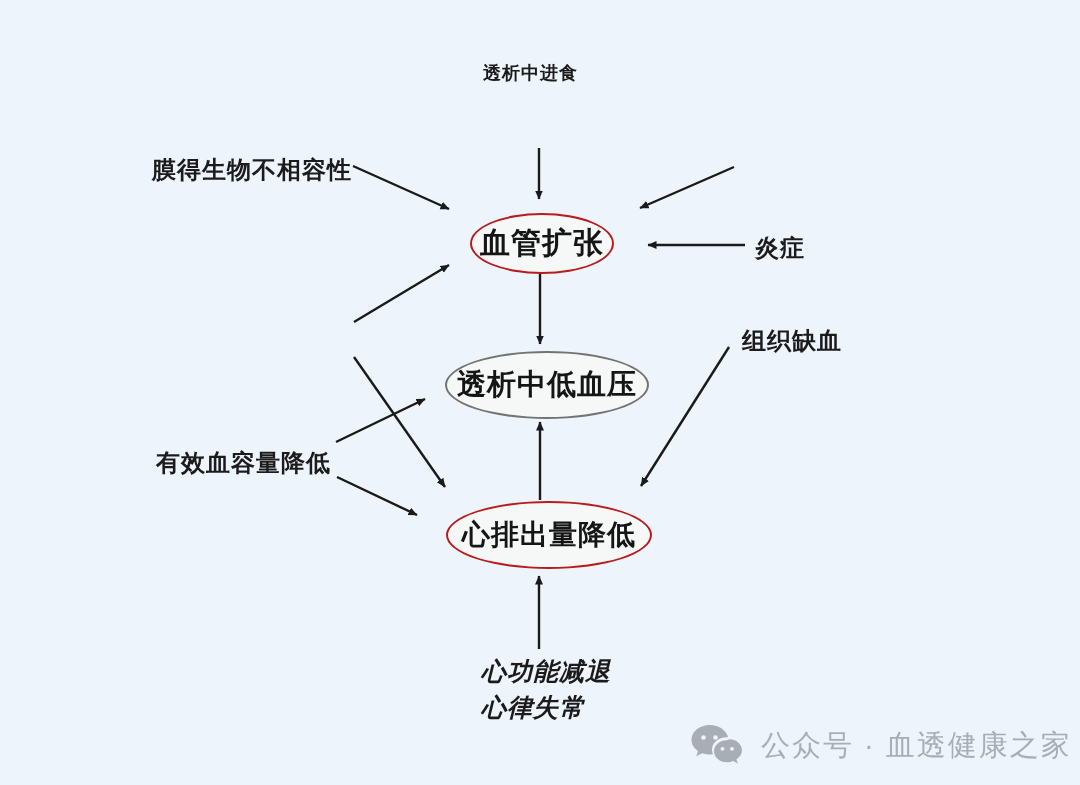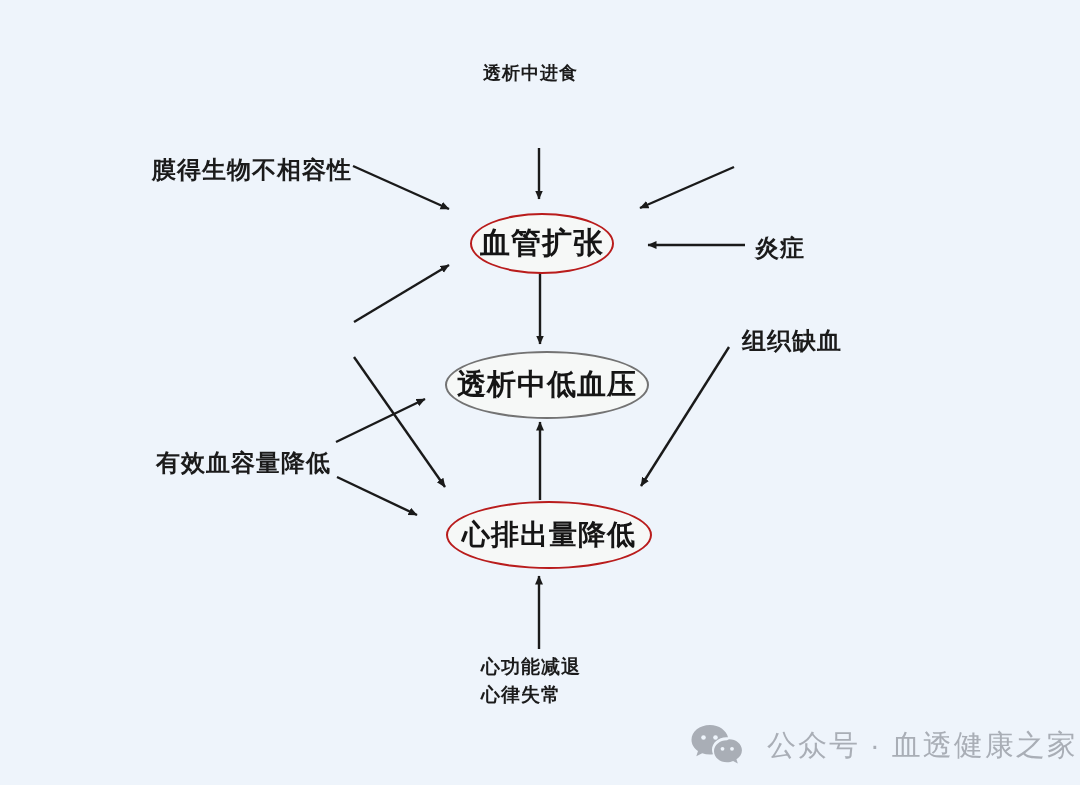--- a/index.html
+++ b/index.html
@@ -39,21 +39,21 @@
     letter-spacing: 1px;
   }
   .node-ellipse.orange { border: 2px solid #b91c1c; }
   .node-ellipse.red    { border: 2px solid #737373; }
   .watermark {
     position: absolute;
     left: 690px;
     top: 723px;
     display: flex;
     align-items: center;
-    gap: 25px;
+    gap: 19px;
     color: #a9aeb6;
     font-size: 29px;
     font-weight: 500;
     letter-spacing: 2px;
     white-space: nowrap;
   }
   .wm-icon { width: 52px; height: 46px; }
 </style>
 </head>
 <body>
@@ -89,21 +89,21 @@
   <div class="label" style="left:152px; top:153px;">膜得生物不相容性</div>
 
 
   <div class="label" style="left:755px; top:231px;">炎症</div>
 
 
   <div class="label" style="left:742px; top:324px;">组织缺血</div>
 
   <div class="label" style="left:156px; top:446px;">有效血容量降低</div>
 
-  <div class="label" style="left:481px; top:653px; font-size:19px;">
+  <div class="label" style="left:481px; top:653px; font-size:25px;font-style:italic;">
     <span class="ln">心功能减退</span>
     <span class="ln">心律失常</span>
   </div>
 
   <div class="node-ellipse orange" style="left:470px; top:213px; width:140px; height:57px; font-size:30px;">血管扩张</div>
 
   <div class="node-ellipse red" style="left:445px; top:351px; width:200px; height:64px; font-size:29px;">透析中低血压</div>
 
   <div class="node-ellipse orange" style="left:446px; top:501px; width:202px; height:64px; font-size:28px;">心排出量降低</div>
 

